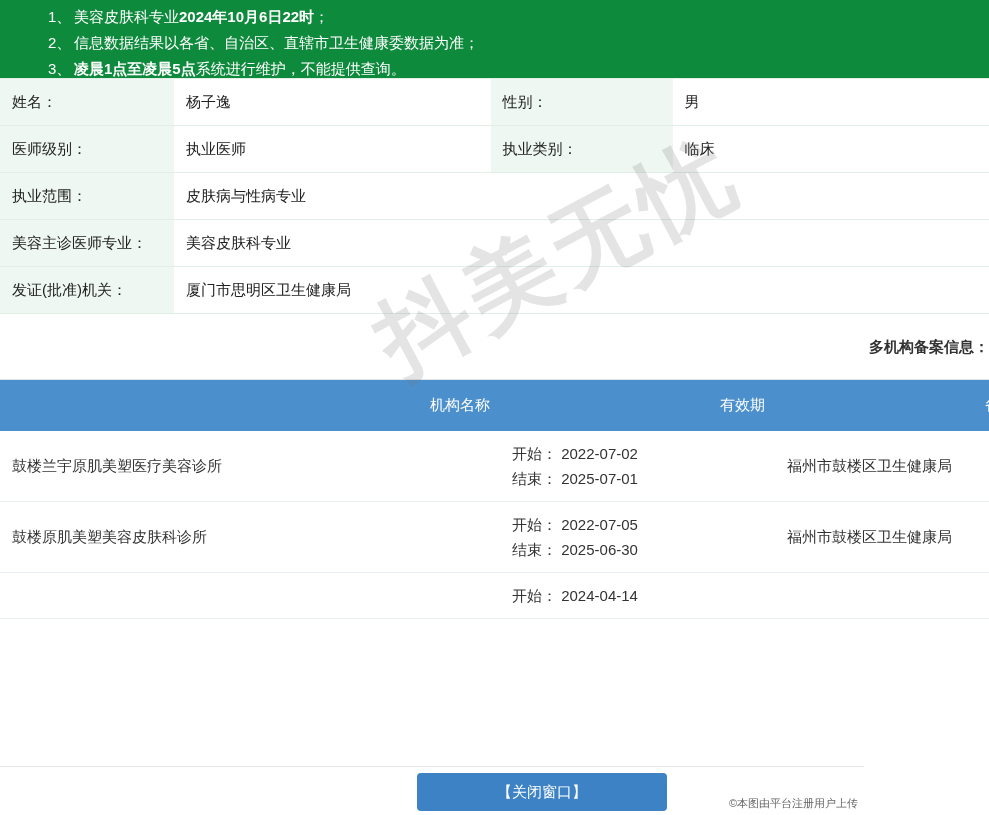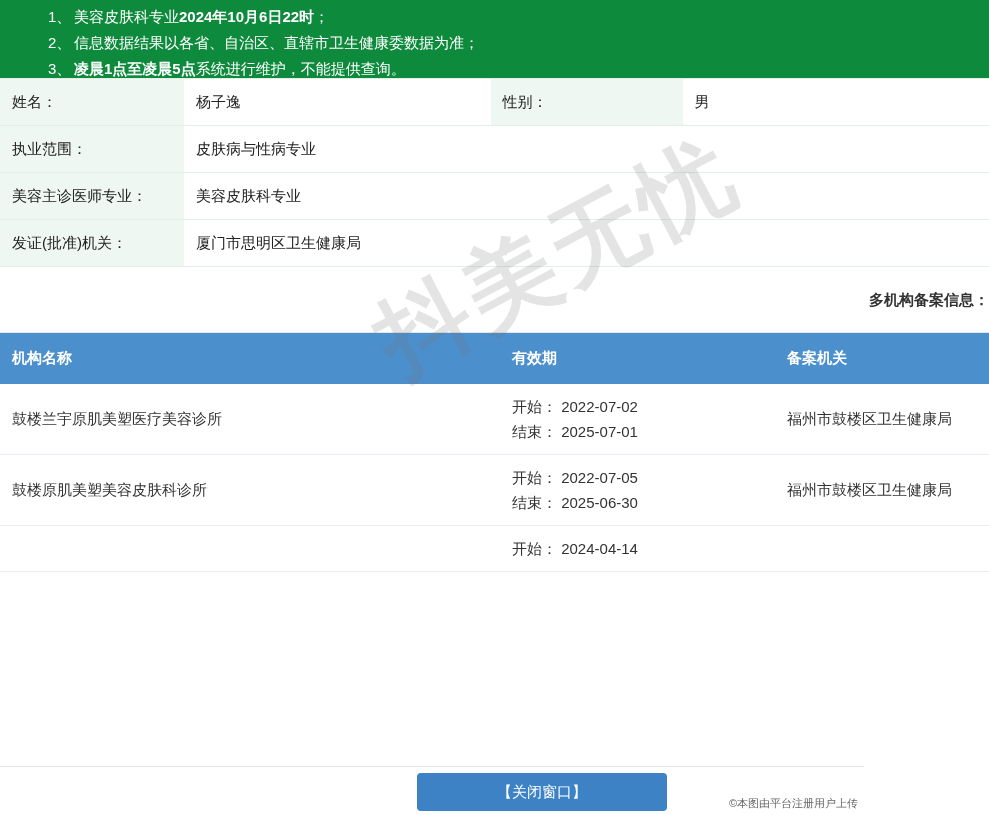--- a/index.html
+++ b/index.html
@@ -43,21 +43,21 @@
   .notice-text b { font-weight: bold; margin-top: 9px; }
 
   
   .info-table {
     width: 989px;
     border-collapse: collapse;
     table-layout: fixed;
   }
   .info-table td {
     border-bottom: 1px solid #e2efe7;
-    padding: 13px 14px 13px 12px;
+    padding: 13px 4px 13px 12px;
     font-size: 15px;
     vertical-align: middle;
     height: 20px;
   }
   .label-cell {
     background: #eef7f1;
     color: #222;
     width: 158px;
   }
   .value-cell { background: #ffffff; color: #222; }
@@ -83,23 +83,23 @@
     border-top: 1px solid #dfe6ec;
   }
   .rec-table {
     width: 989px;
     border-collapse: collapse;
     table-layout: fixed;
   }
   .rec-table th {
     background: #4b8fcc;
     color: #ffffff;
-    font-weight: bold;
-    font-size: 15px;
-    text-align: left;
+    font-weight: normal;
+    font-size: 15px;
+    text-align: right;
     padding: 16px 10px 16px 12px;
   }
   .rec-table td {
     border-bottom: 1px solid #e8eef3;
     padding: 10px 10px 10px 12px;
     font-size: 15px;
     vertical-align: middle;
     color: #333;
   }
   .col-name { width: 478px; }
@@ -181,20 +181,26 @@
 
 <table class="info-table">
   <tbody>
       <tr>
     <td class="label-cell">姓名：</td>
     <td class="value-cell">杨子逸</td>
     <td class="label-cell2">性别：</td>
     <td class="value-cell">男</td>
   </tr>
   <tr>
+    <td class="label-cell">医师级别：</td>
+    <td class="value-cell">执业医师</td>
+    <td class="label-cell2">执业类别：</td>
+    <td class="value-cell">临床</td>
+  </tr>
+  <tr>
     <td class="label-cell">执业范围：</td>
     <td class="value-cell" colspan="3">皮肤病与性病专业</td>
   </tr>
   <tr>
     <td class="label-cell">美容主诊医师专业：</td>
     <td class="value-cell" colspan="3">美容皮肤科专业</td>
   </tr>
   <tr>
     <td class="label-cell">发证(批准)机关：</td>
     <td class="value-cell" colspan="3">厦门市思明区卫生健康局</td>

